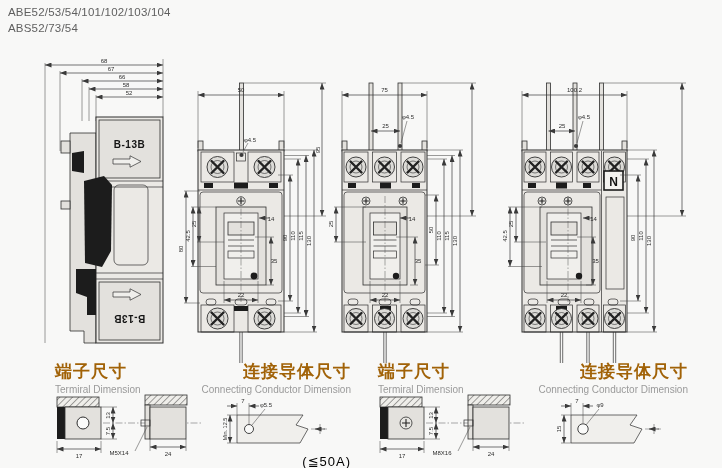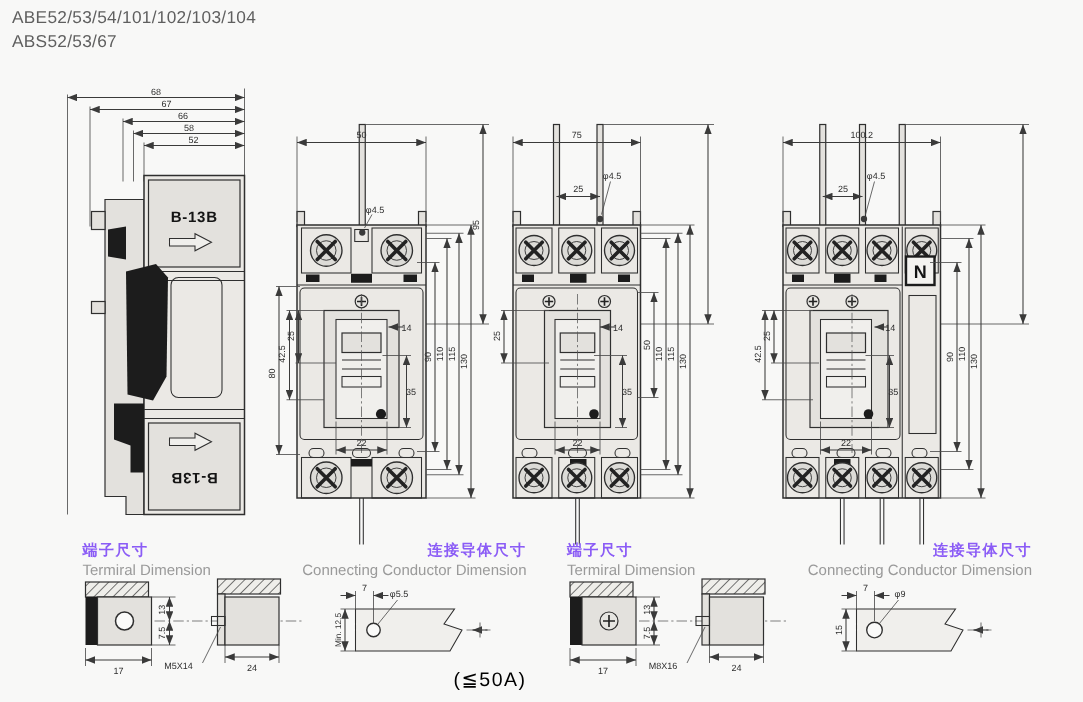--- a/index.html
+++ b/index.html
@@ -22,21 +22,21 @@
   text.dimS{font:5.5px "Liberation Sans",sans-serif;fill:#2e2e2e;text-anchor:middle;}
   text.lab{font:bold 10px "Liberation Sans",sans-serif;fill:#141414;text-anchor:middle;letter-spacing:.5px;}
   text.nlab{font:bold 12px "Liberation Sans",sans-serif;fill:#141414;text-anchor:middle;}
   .screw circle{fill:#dcdbd7;stroke:#2f2f2f;stroke-width:.9;}
   .screw circle.c2{fill:none;stroke-width:.6;}
   .screw path{stroke:#222;stroke-width:2.4;fill:none;stroke-linecap:round;}
   .screw2 circle{fill:#e6e5e1;stroke:#2f2f2f;stroke-width:.8;}
   .screw2 path{stroke:#222;stroke-width:1.1;fill:none;}
   
   .blk{position:absolute;top:360px;}
-  .blk .zh{font-size:10px;font-weight:bold;color:#8b5cf6;letter-spacing:1px;}
+  .blk .zh{font-size:17px;font-weight:bold;color:#a16207;letter-spacing:1px;}
   .blk .en{font-size:10px;color:#9a9a9a;margin-top:1px;white-space:nowrap;}
   .blk.ctr .zh,.blk.ctr .en{text-align:right;}
   .cap{font-size:13px;color:#000000;text-align:right;letter-spacing:1px;margin-top:1px;}
 </style>
 </head>
 <body>
 
 <svg width="0" height="0" style="position:absolute" aria-hidden="true">
   <defs>
     <marker id="mE" orient="auto" markerUnits="userSpaceOnUse" markerWidth="7" markerHeight="5" refX="6.5" refY="2.5">
@@ -49,21 +49,21 @@
       <rect width="4.5" height="4.5" fill="#efeeea"></rect>
       <line x1="0" y1="0" x2="0" y2="4.5" stroke="#4a4a4a" stroke-width="1"></line>
     </pattern>
   </defs>
 </svg>
 
 <div class="canvas">
 
   <div class="hdr">
     <div>ABE52/53/54/101/102/103/104</div>
-    <div>ABS52/53/67</div>
+    <div>ABS52/73/54</div>
   </div>
 
   <svg class="drw" style="left:40px;top:55px" width="140" height="300" viewBox="0 0 140 300">
     <g>
       <line class="el" x1="5" y1="8" x2="5" y2="288"></line>
       <line class="el" x1="20" y1="16" x2="20" y2="96"></line>
       <line class="el" x1="42" y1="24" x2="42" y2="66"></line>
       <line class="el" x1="49" y1="32" x2="49" y2="66"></line>
       <line class="el" x1="56" y1="40" x2="56" y2="66"></line>
       <line class="el" x1="123" y1="4" x2="123" y2="62"></line>

